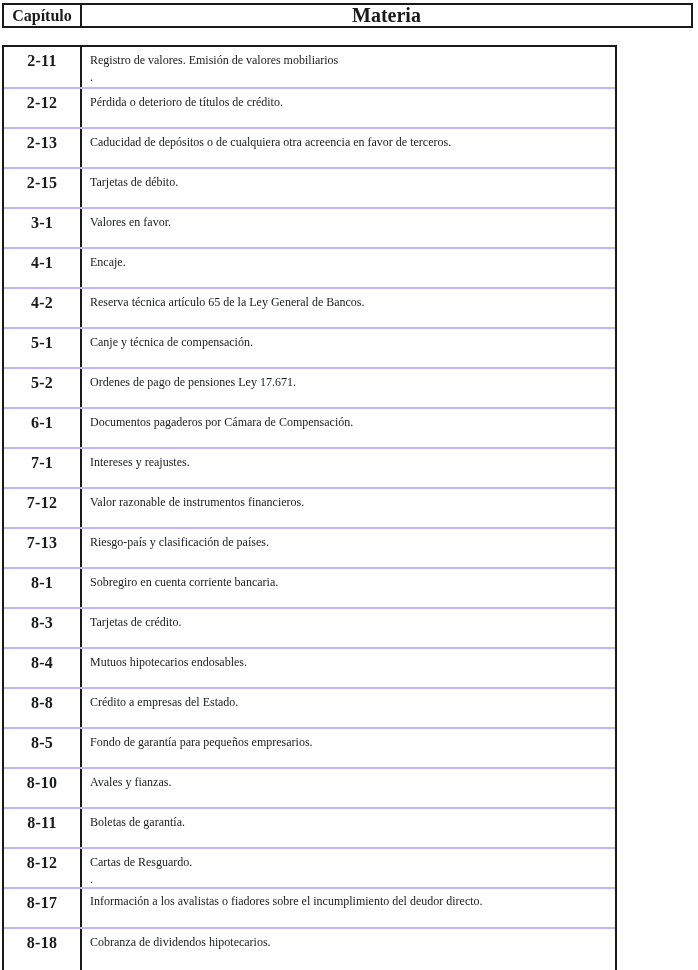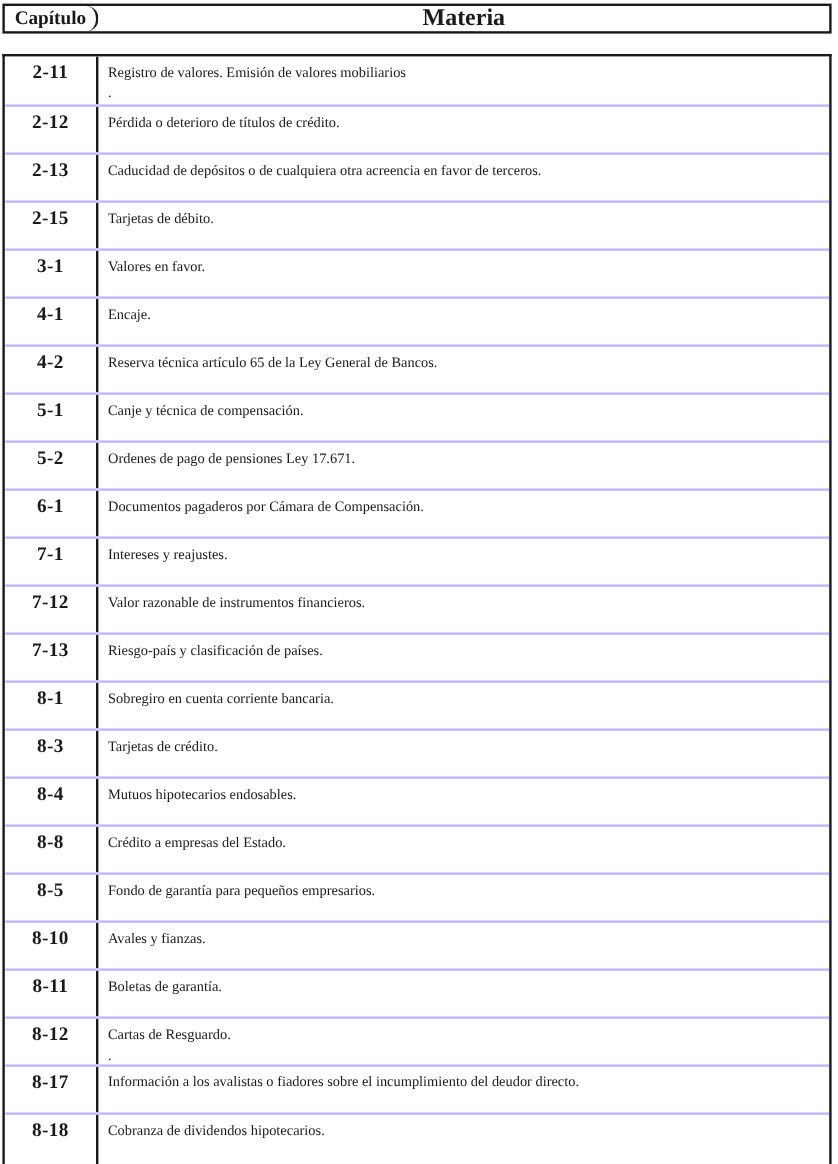--- a/index.html
+++ b/index.html
@@ -29,35 +29,34 @@
   }
   .header-cell-chapter {
     flex: 0 0 78px;
     border-right: 2px solid #1a1a1a;
     box-sizing: border-box;
     display: flex;
     align-items: center;
     justify-content: center;
     font-weight: bold;
     font-size: 16px;
-    border-radius: 10px;
   }
   .header-cell-materia {
     flex: 1 1 auto;
     display: flex;
     align-items: center;
     justify-content: center;
     font-weight: bold;
     font-size: 20px;
   }
   .body-table {
     position: absolute;
     left: 2px;
     top: 45px;
-    width: 691px;
+    width: 615px;
     height: 925px;
     border: 2px solid #1a1a1a;
     border-bottom: none;
     box-sizing: border-box;
     display: flex;
     flex-direction: column;
     overflow: hidden;
     background: #ffffff;
   }
   .row {

